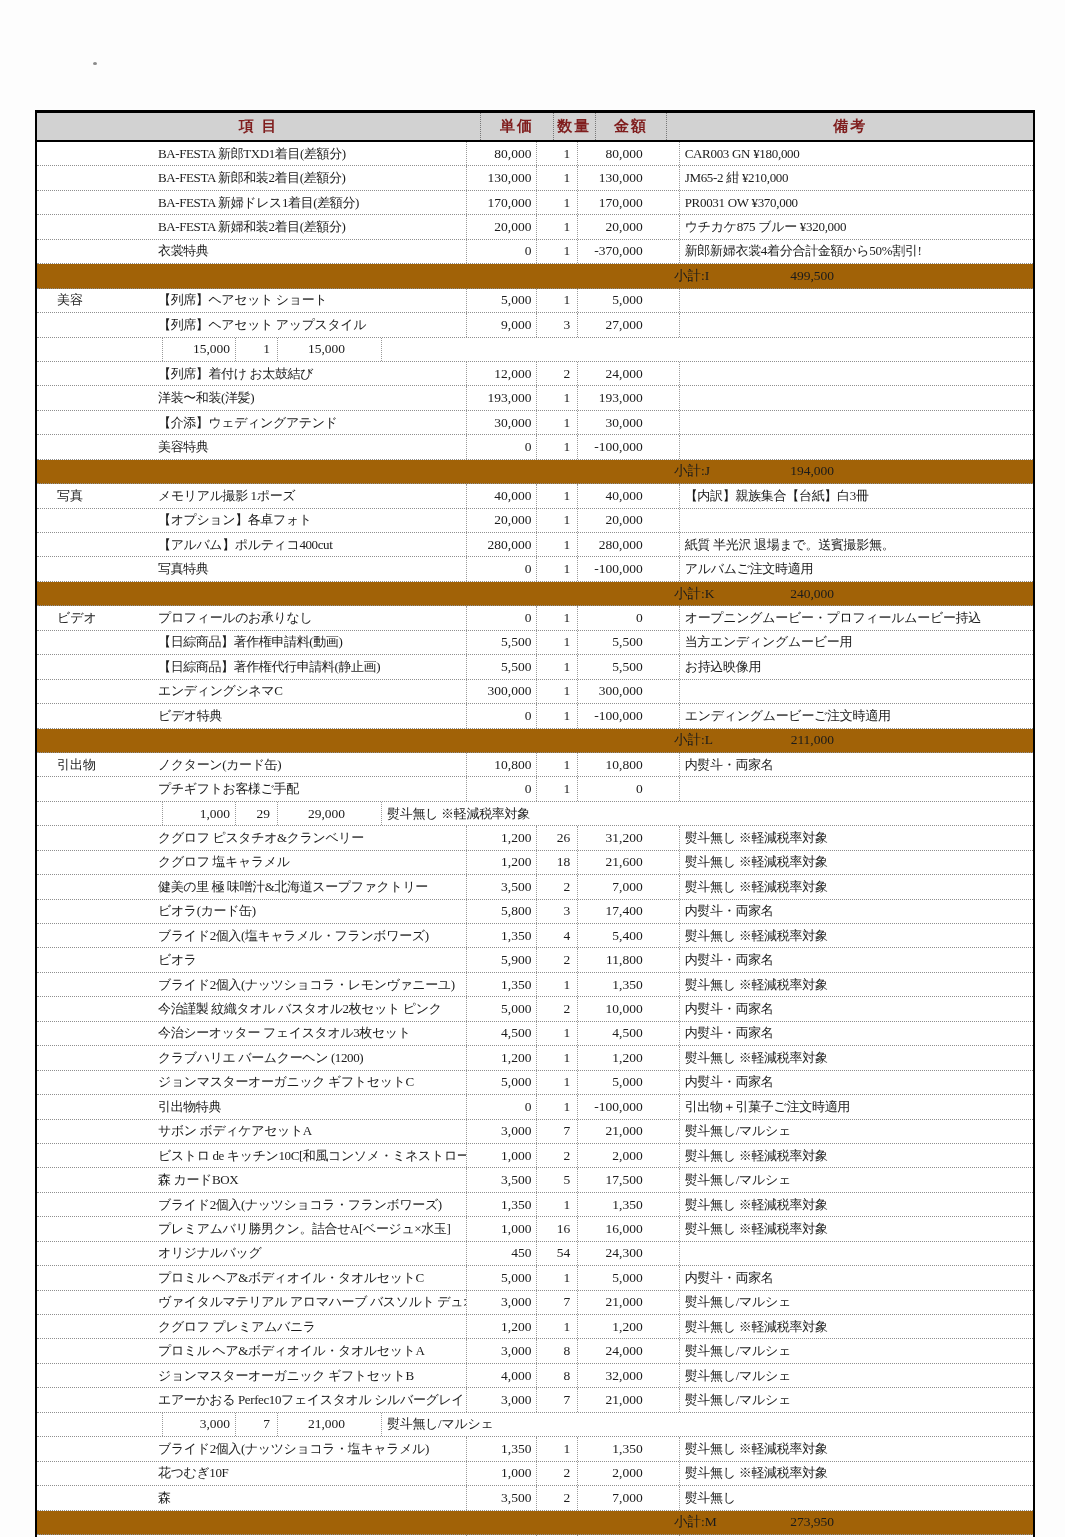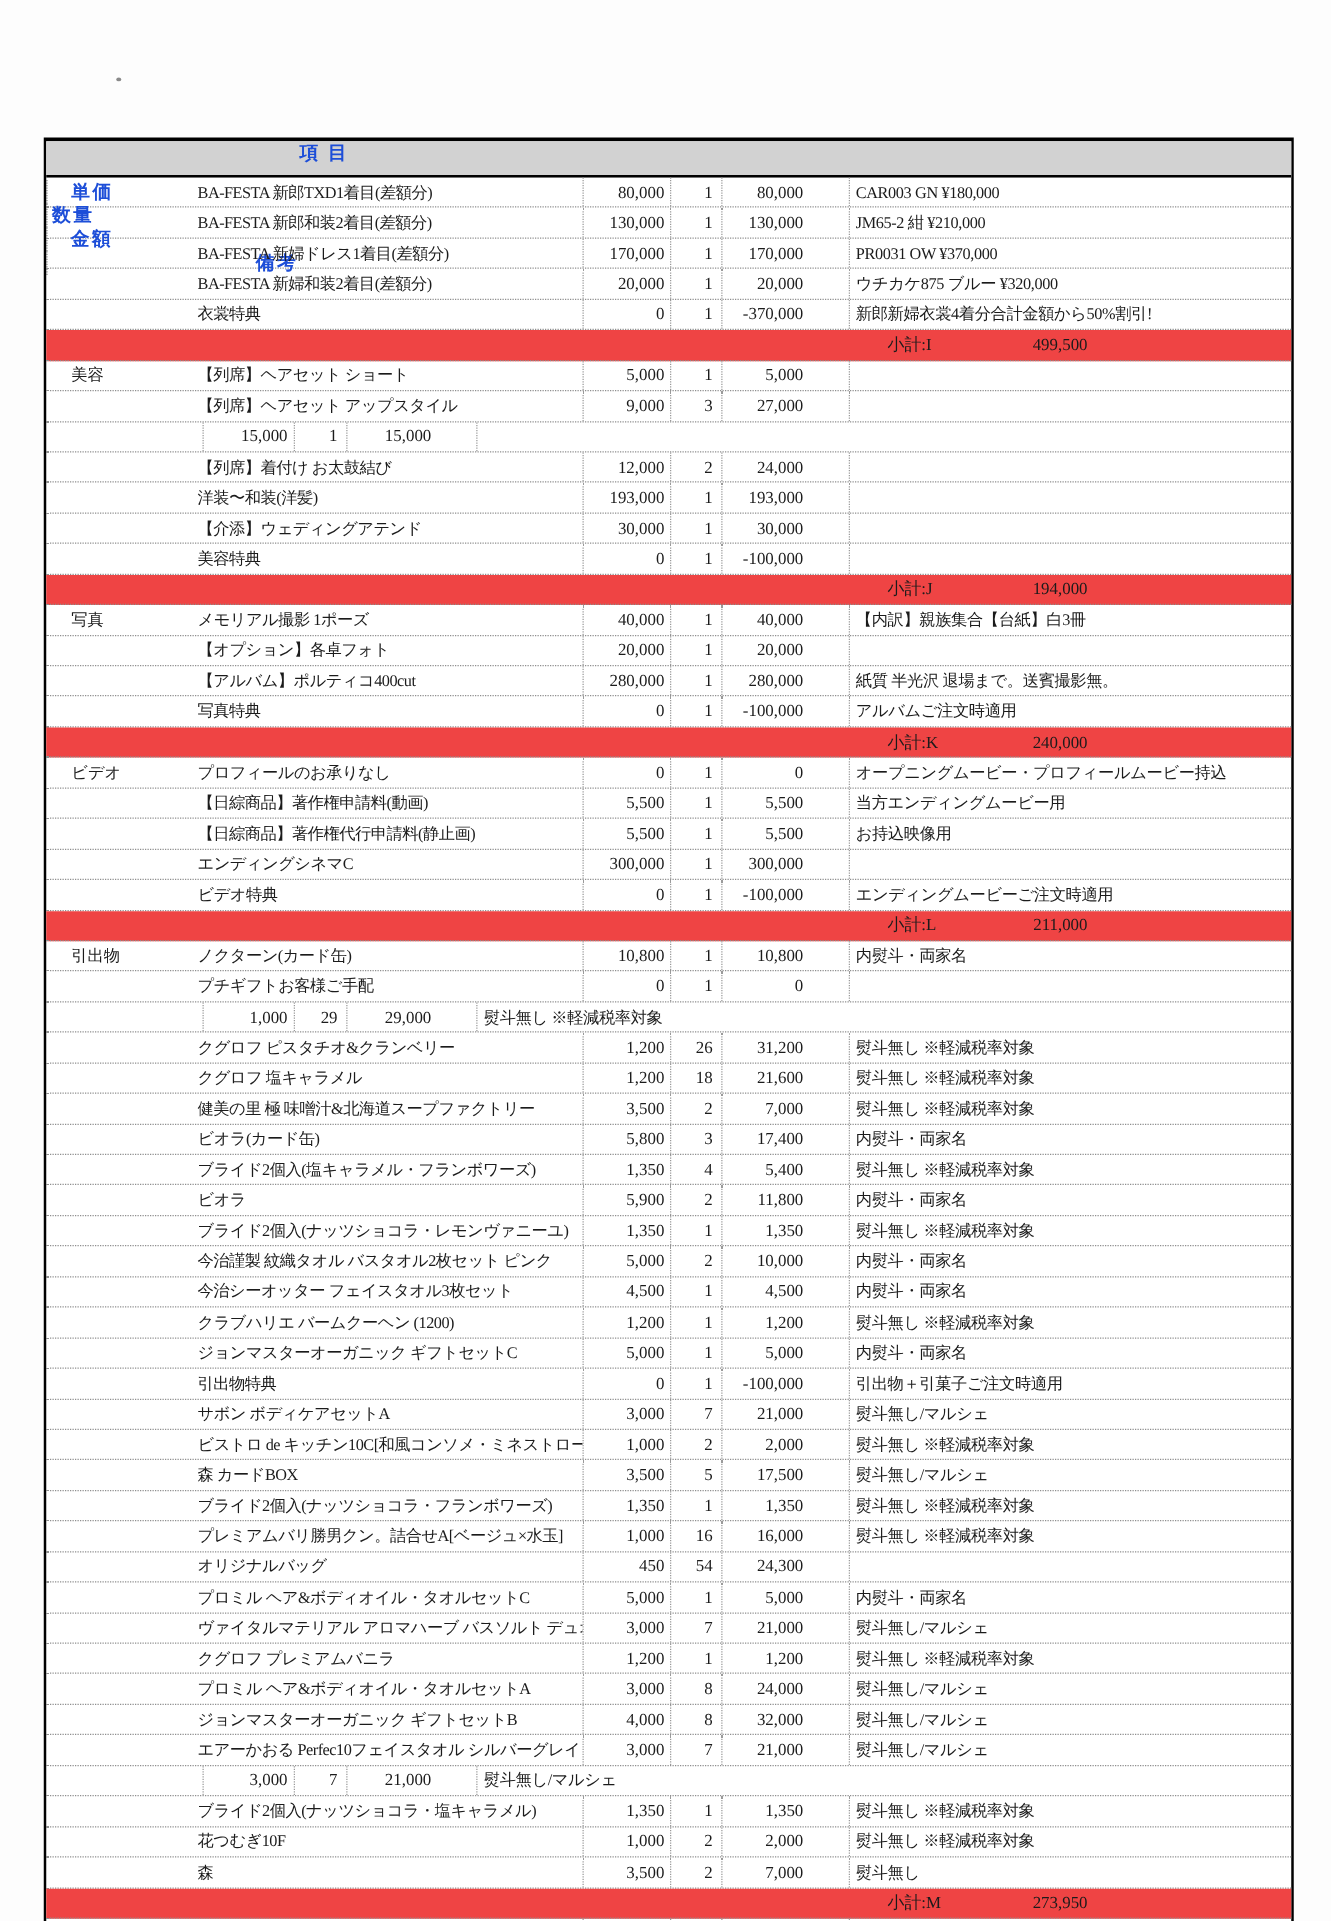--- a/index.html
+++ b/index.html
@@ -2,38 +2,38 @@
 <html><head>
 <meta charset="utf-8">
 <style>
   html,body{margin:0;padding:0;background:#ffffff;}
   .page{position:relative;width:1065px;height:1537px;background:#fdfdfd;
         font-family:"Liberation Serif","DejaVu Serif",serif;color:#1b1b1b;overflow:hidden;}
   .speck{position:absolute;left:93px;top:62px;width:4px;height:3px;background:#8a8a8a;border-radius:50%;}
   .table{position:absolute;left:35px;top:110px;width:1000px;box-sizing:border-box;
          border:2px solid #000;border-top-width:3px;border-bottom-width:3px;background:#fff;}
   .header{display:flex;height:27px;background:#d2d2d2;border-bottom:2.5px solid #000;
-          font-weight:bold;font-size:15px;color:#1d4ed8;flex-direction:column;}
+          font-weight:bold;font-size:15px;color:#7f1d1d;}
   .hc{box-sizing:border-box;display:flex;align-items:center;justify-content:center;height:100%;letter-spacing:2px;}
   .h-item{width:445px;}
-  .h-unit{width:73px;border-left:1px dotted #777;margin-top:12px;}
+  .h-unit{width:73px;border-left:1px dotted #777;}
   .h-qty{width:42px;border-left:1px dotted #777;}
   .h-amt{width:72px;border-left:1px dotted #777;}
   .h-note{width:368px;border-left:1px dotted #777;}
   .row{display:flex;height:23.45px;border-bottom:1px dotted #8f8f8f;font-size:13px;}
   .row:last-child{border-bottom:none;}
   .c{box-sizing:border-box;display:flex;align-items:center;height:100%;overflow:hidden;white-space:nowrap;}
   .cat{width:125px;padding-left:20px;}
   .item{width:320px;letter-spacing:-0.4px;}
   .num{justify-content:flex-end;font-size:13.5px;}
   .unit{width:73px;border-left:1px dotted #9a9a9a;padding-right:5px;}
   .qty{width:42px;border-left:1px dotted #9a9a9a;padding-right:7px;}
   .amt{width:72px;border-left:1px dotted #9a9a9a;padding-right:4px;}
   .note{width:368px;border-left:1px dotted #9a9a9a;padding-left:5px;letter-spacing:-0.3px;margin-left:32px;}
-  .subtotal{background:#ef4444;font-size:13.5px;padding-left:36px;}
+  .subtotal{background:#a16207;font-size:13.5px;}
   .sub-spacer{width:637px;}
   .sub-label{width:85px;}
   .sub-value{width:75px;justify-content:flex-end;}
 </style>
 </head>
 <body>
 
 <div class="page">
   <div class="speck"></div>
   <div class="table">

